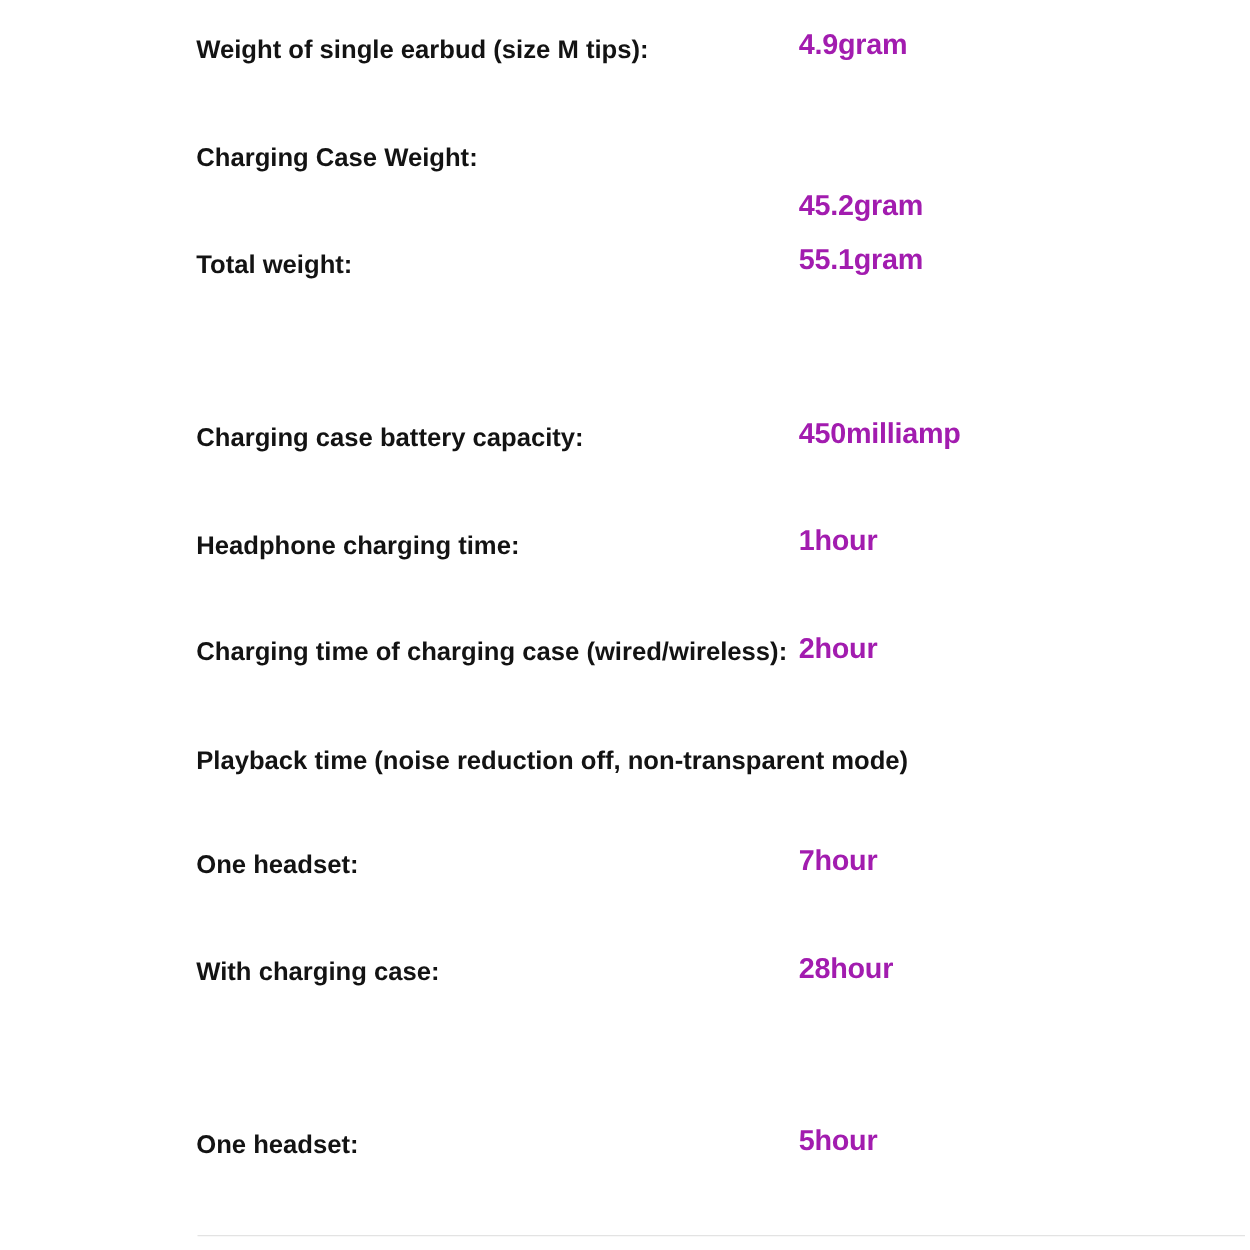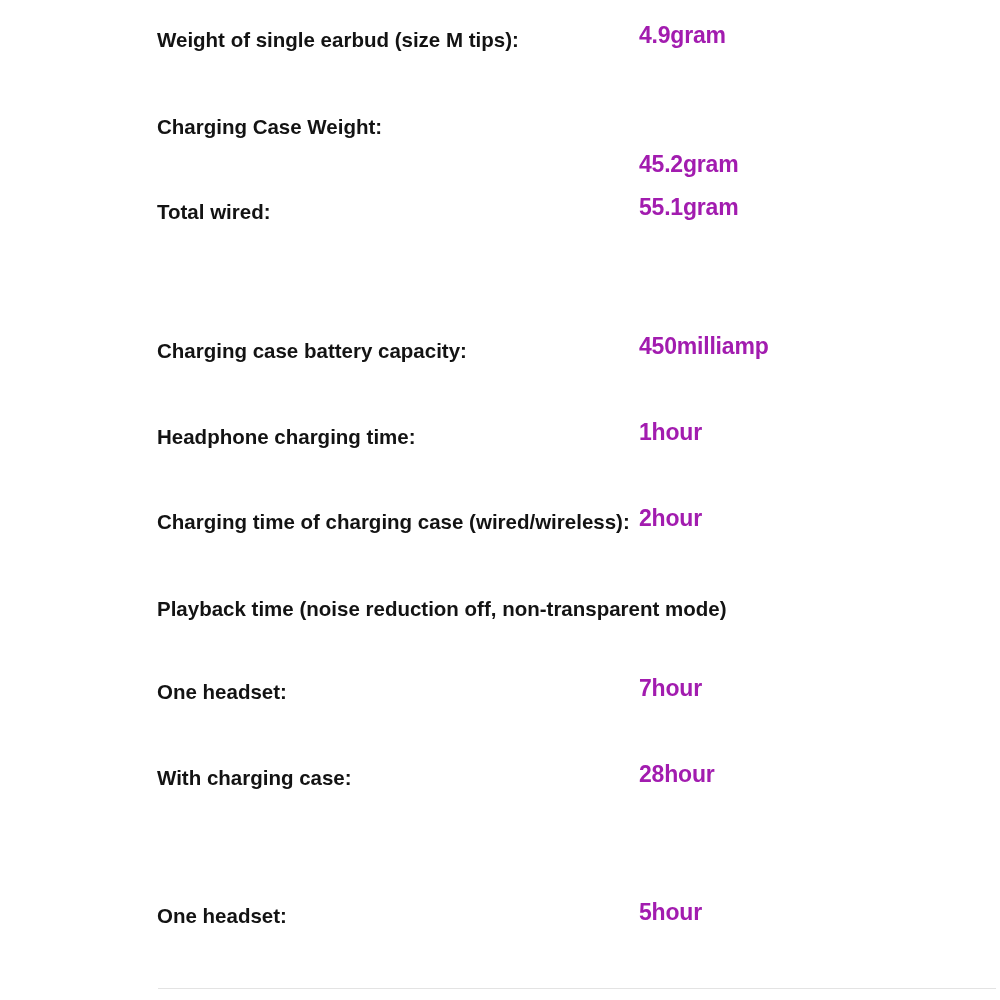--- a/index.html
+++ b/index.html
@@ -92,21 +92,21 @@
         </div>
       </div>
       <div class="row">
         <div class="row-inner" style="height: 0px;">
           <div class="label-pos" style="top: 83px;">Charging Case Weight:</div>
           <div class="value-pos value" style="top: 77px; margin-top: 42px;">45.2gram</div>
         </div>
       </div>
       <div class="row">
         <div class="row-inner" style="height: 0px;">
-          <div class="label-pos" style="top: 136px;">Total wired:</div>
+          <div class="label-pos" style="top: 136px;">Total weight:</div>
           <div class="value-pos value" style="top: 130px;">55.1gram</div>
         </div>
       </div>
       <div class="row">
         <div class="row-inner" style="height: 0px;">
           <div class="label-pos" style="top: 243px;">Charging case battery capacity:</div>
           <div class="value-pos value" style="top: 237px;">450milliamp</div>
         </div>
       </div>
       <div class="row">

